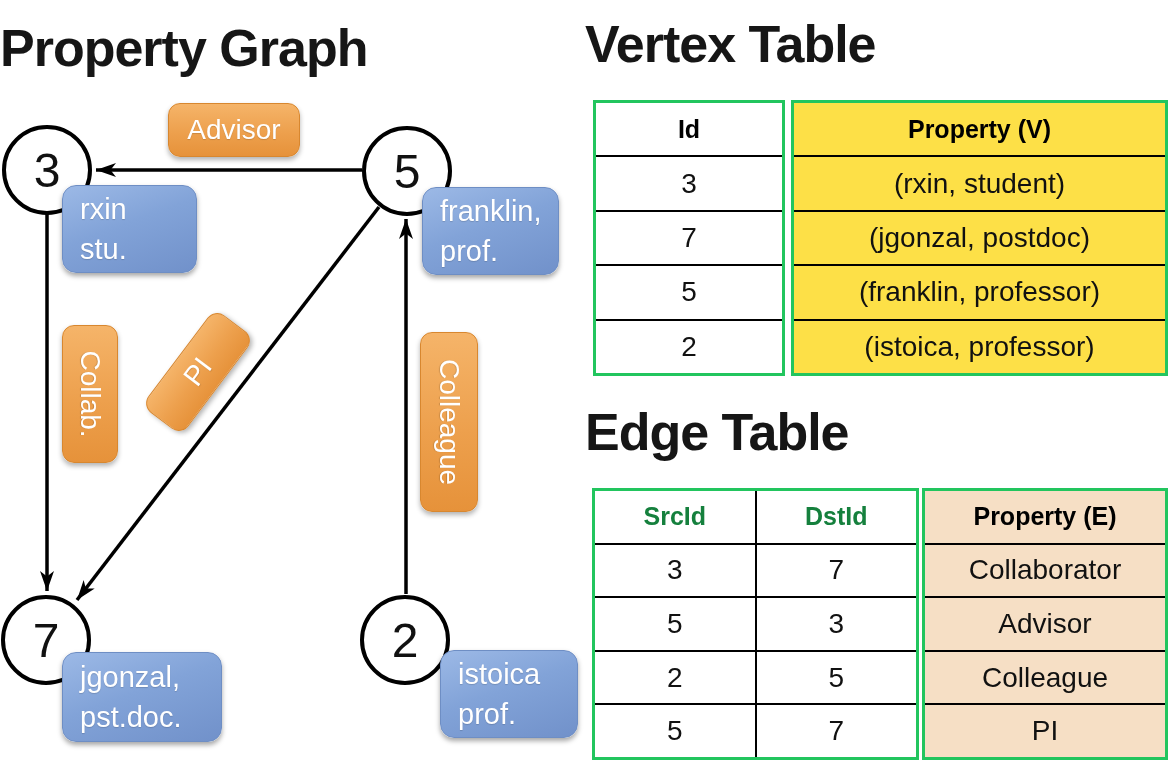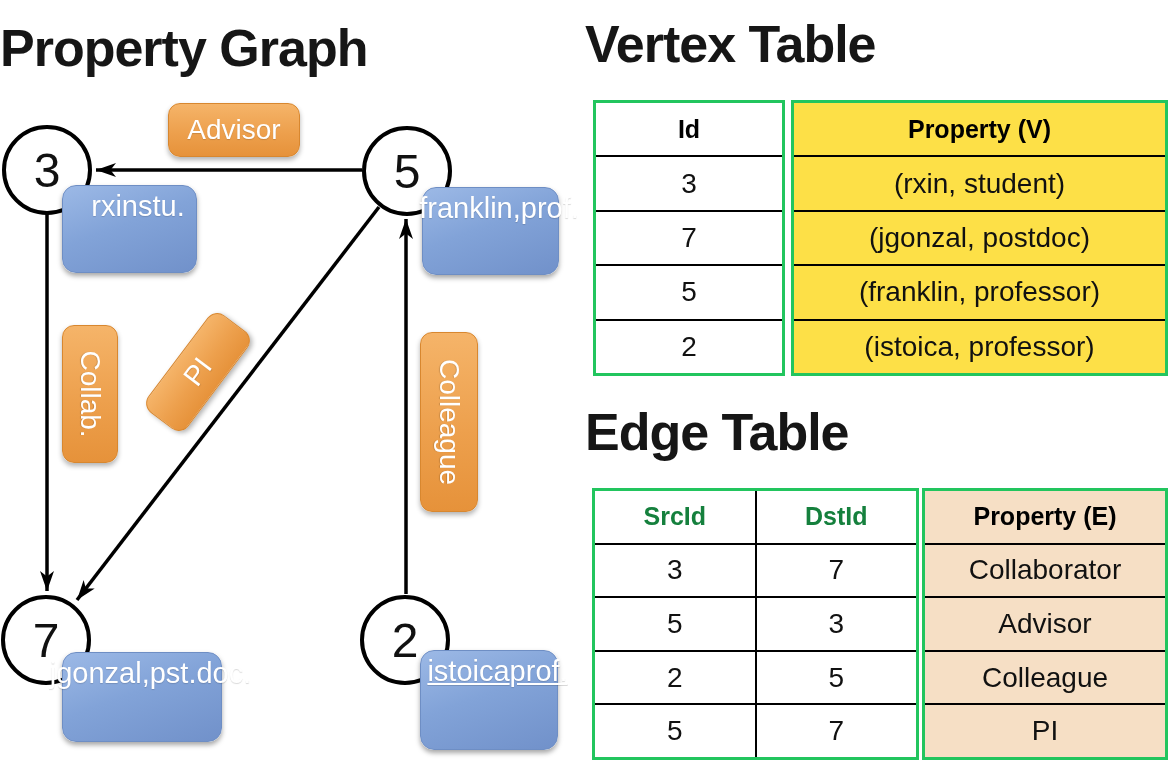--- a/index.html
+++ b/index.html
@@ -10,21 +10,21 @@
 
   
   #edges{position:absolute;left:0;top:0;}
   .node{position:absolute;width:90px;height:90px;box-sizing:border-box;border:4px solid #000;
         border-radius:50%;background:#fff;display:flex;align-items:center;justify-content:center;}
   .node span{font-size:48px;font-weight:400;color:#111;}
 
   .vprop{position:absolute;box-sizing:border-box;border-radius:14px;color:#fff;
          background:linear-gradient(160deg,#9cb9e6 0%,#82a3d8 45%,#7191ca 100%);
          border:1px solid #6e8ec4;box-shadow:0 3px 5px rgba(0,0,0,.35);
-         display:flex;flex-direction:row;justify-content:center;padding-left:17px;}
+         display:flex;flex-direction:column;justify-content:center;padding-left:17px;}
   .vprop div{font-size:29px;line-height:40px;font-weight:400;text-shadow:0 1px 1px rgba(0,0,0,.15);}
 
   .elabel{position:absolute;box-sizing:border-box;border-radius:12px;color:#fff;
           background:linear-gradient(180deg,#f5b469 0%,#eda04d 55%,#e6923a 100%);
           border:1px solid #d8872f;box-shadow:0 3px 5px rgba(0,0,0,.3);
           display:flex;align-items:center;justify-content:center;}
   .elabel span{font-size:28px;font-weight:400;white-space:nowrap;text-shadow:0 1px 1px rgba(0,0,0,.15);}
   .elabel.vertical span{transform:rotate(90deg);}
 
   
@@ -77,21 +77,21 @@
     <div>stu.</div>
   </div>
   <div class="vprop" style="left:422px;top:187px;width:137px;height:88px;">
     <div>franklin,</div>
     <div>prof.</div>
   </div>
   <div class="vprop" style="left:62px;top:652px;width:160px;height:90px;">
     <div>jgonzal,</div>
     <div>pst.doc.</div>
   </div>
-  <div class="vprop" style="left:420px;top:650px;width:138px;height:100px;text-decoration:underline;">
+  <div class="vprop" style="left:440px;top:650px;width:138px;height:88px;">
     <div>istoica</div>
     <div>prof.</div>
   </div>
 
   <div class="elabel" style="left:168px;top:103px;width:132px;height:54px;">
     <span>Advisor</span>
   </div>
   <div class="elabel vertical" style="left:62px;top:325px;width:56px;height:138px;">
     <span>Collab.</span>
   </div>

